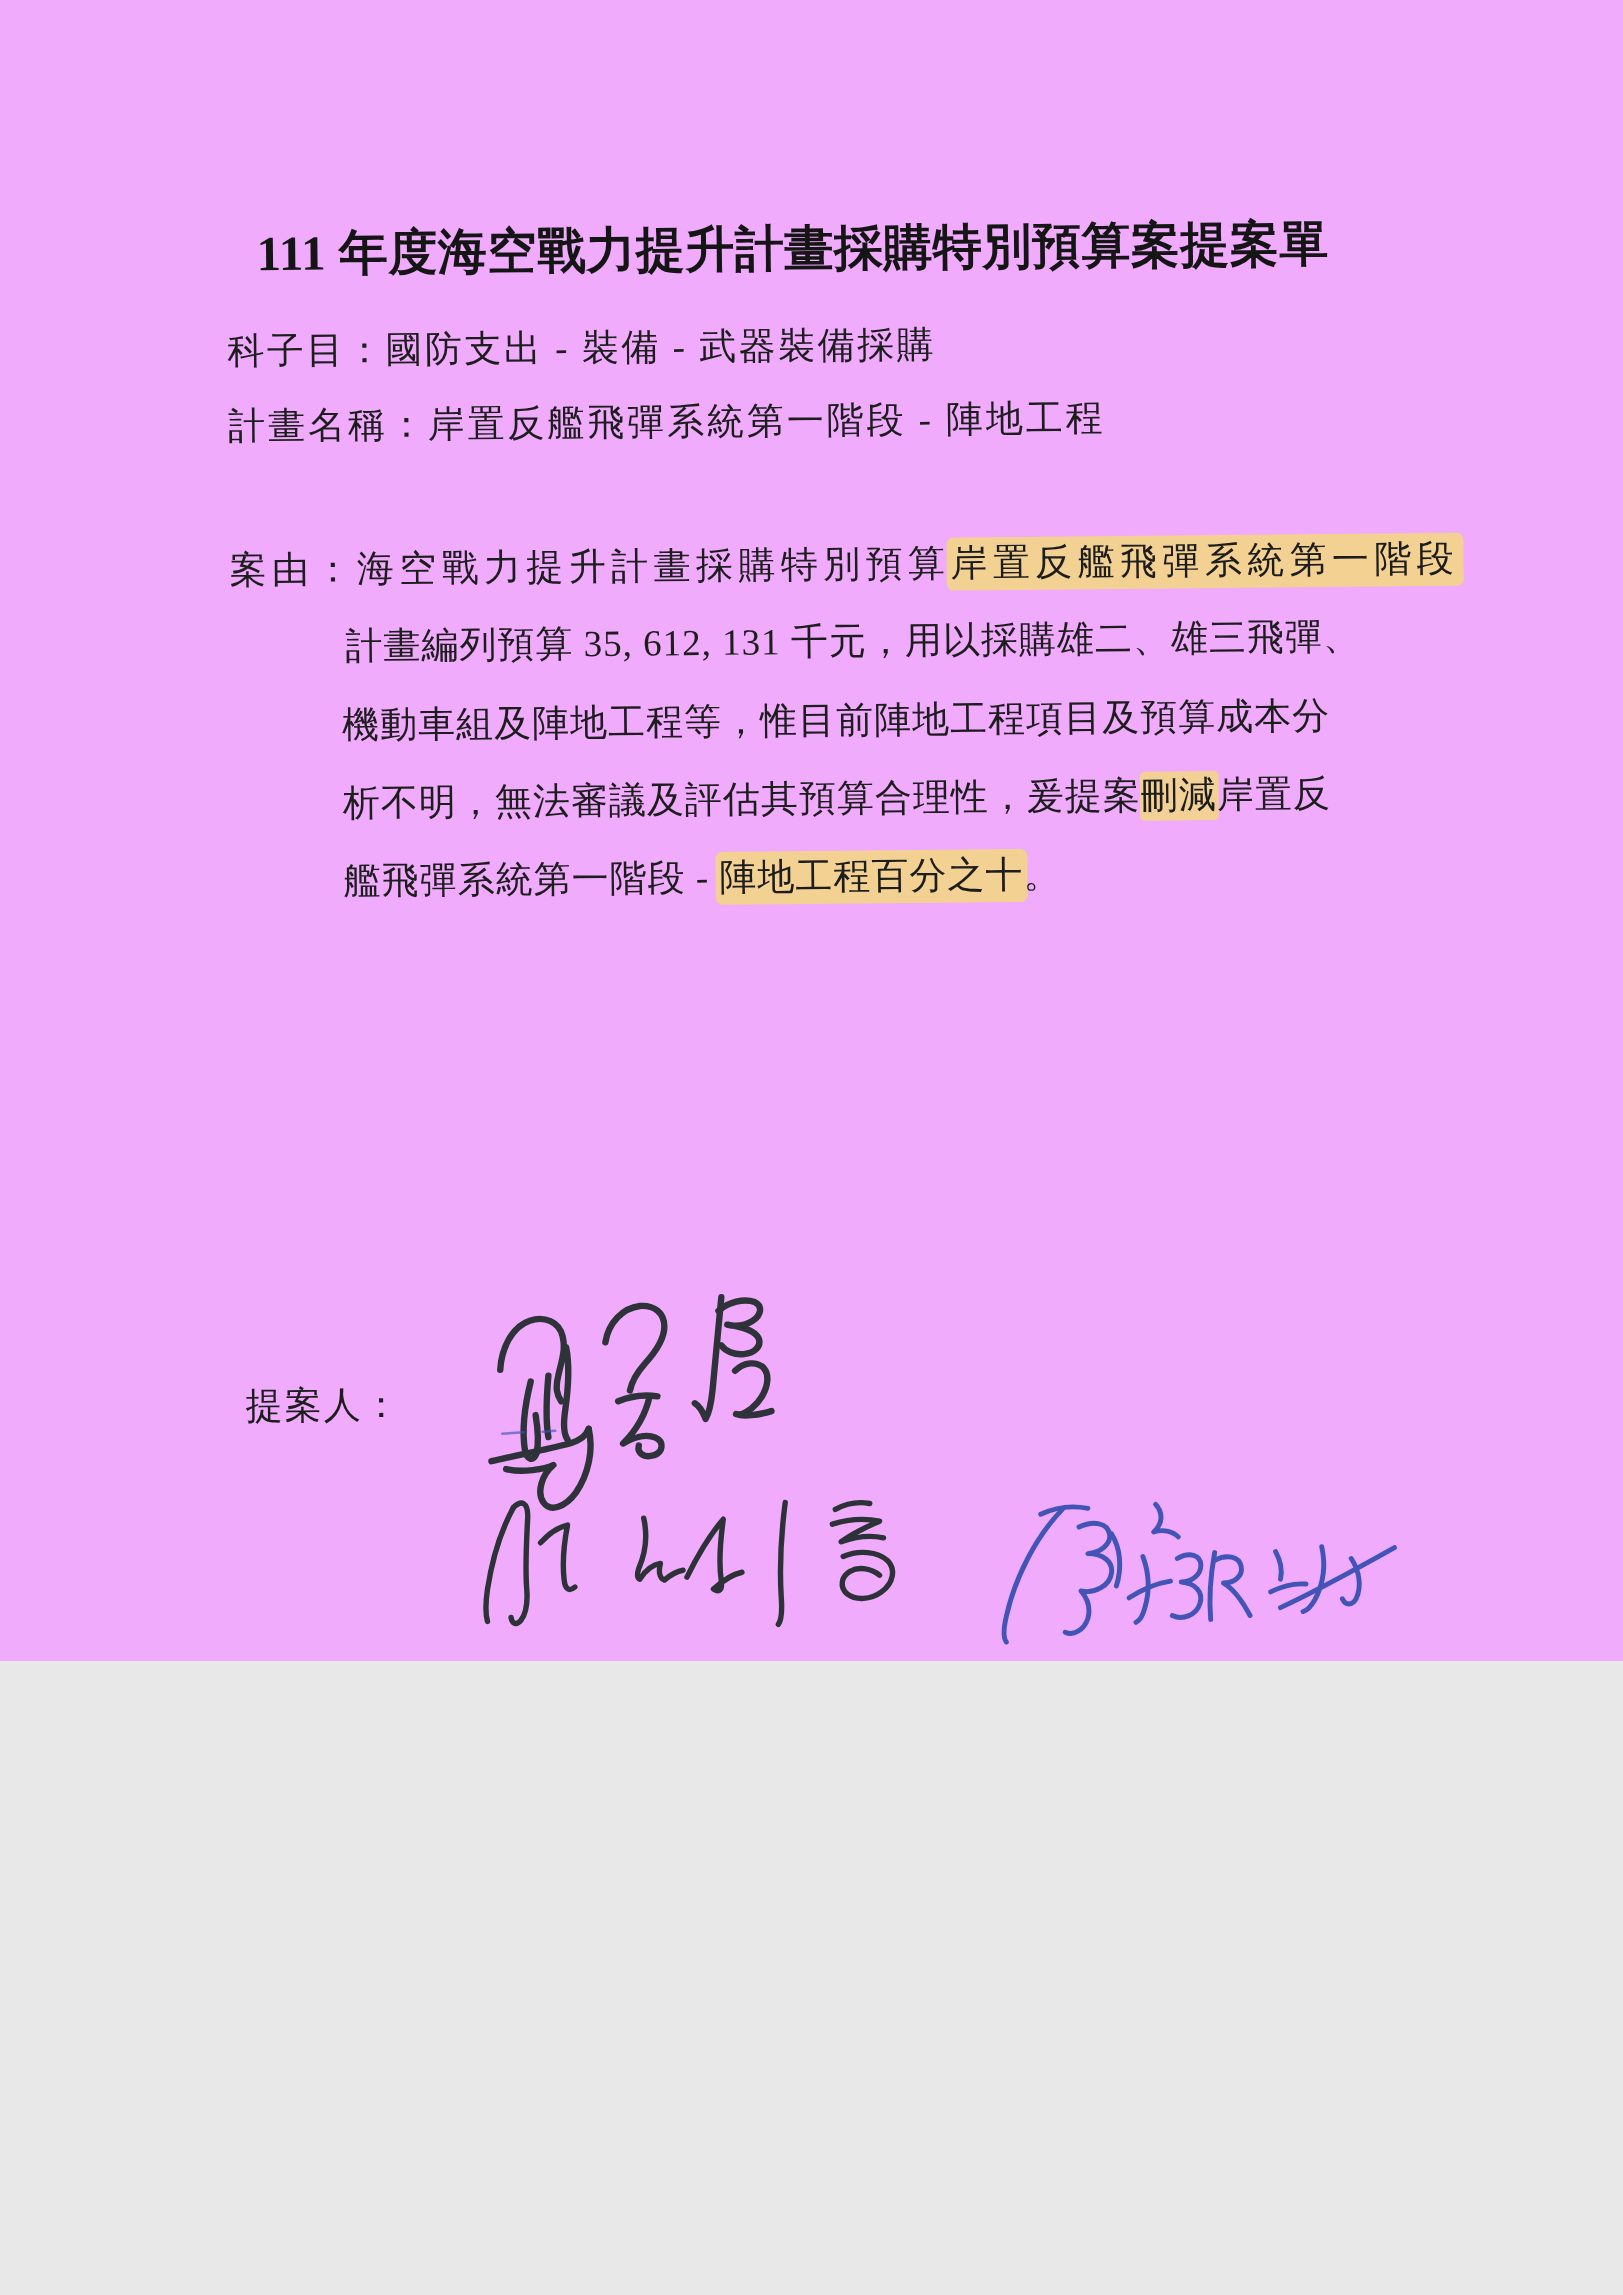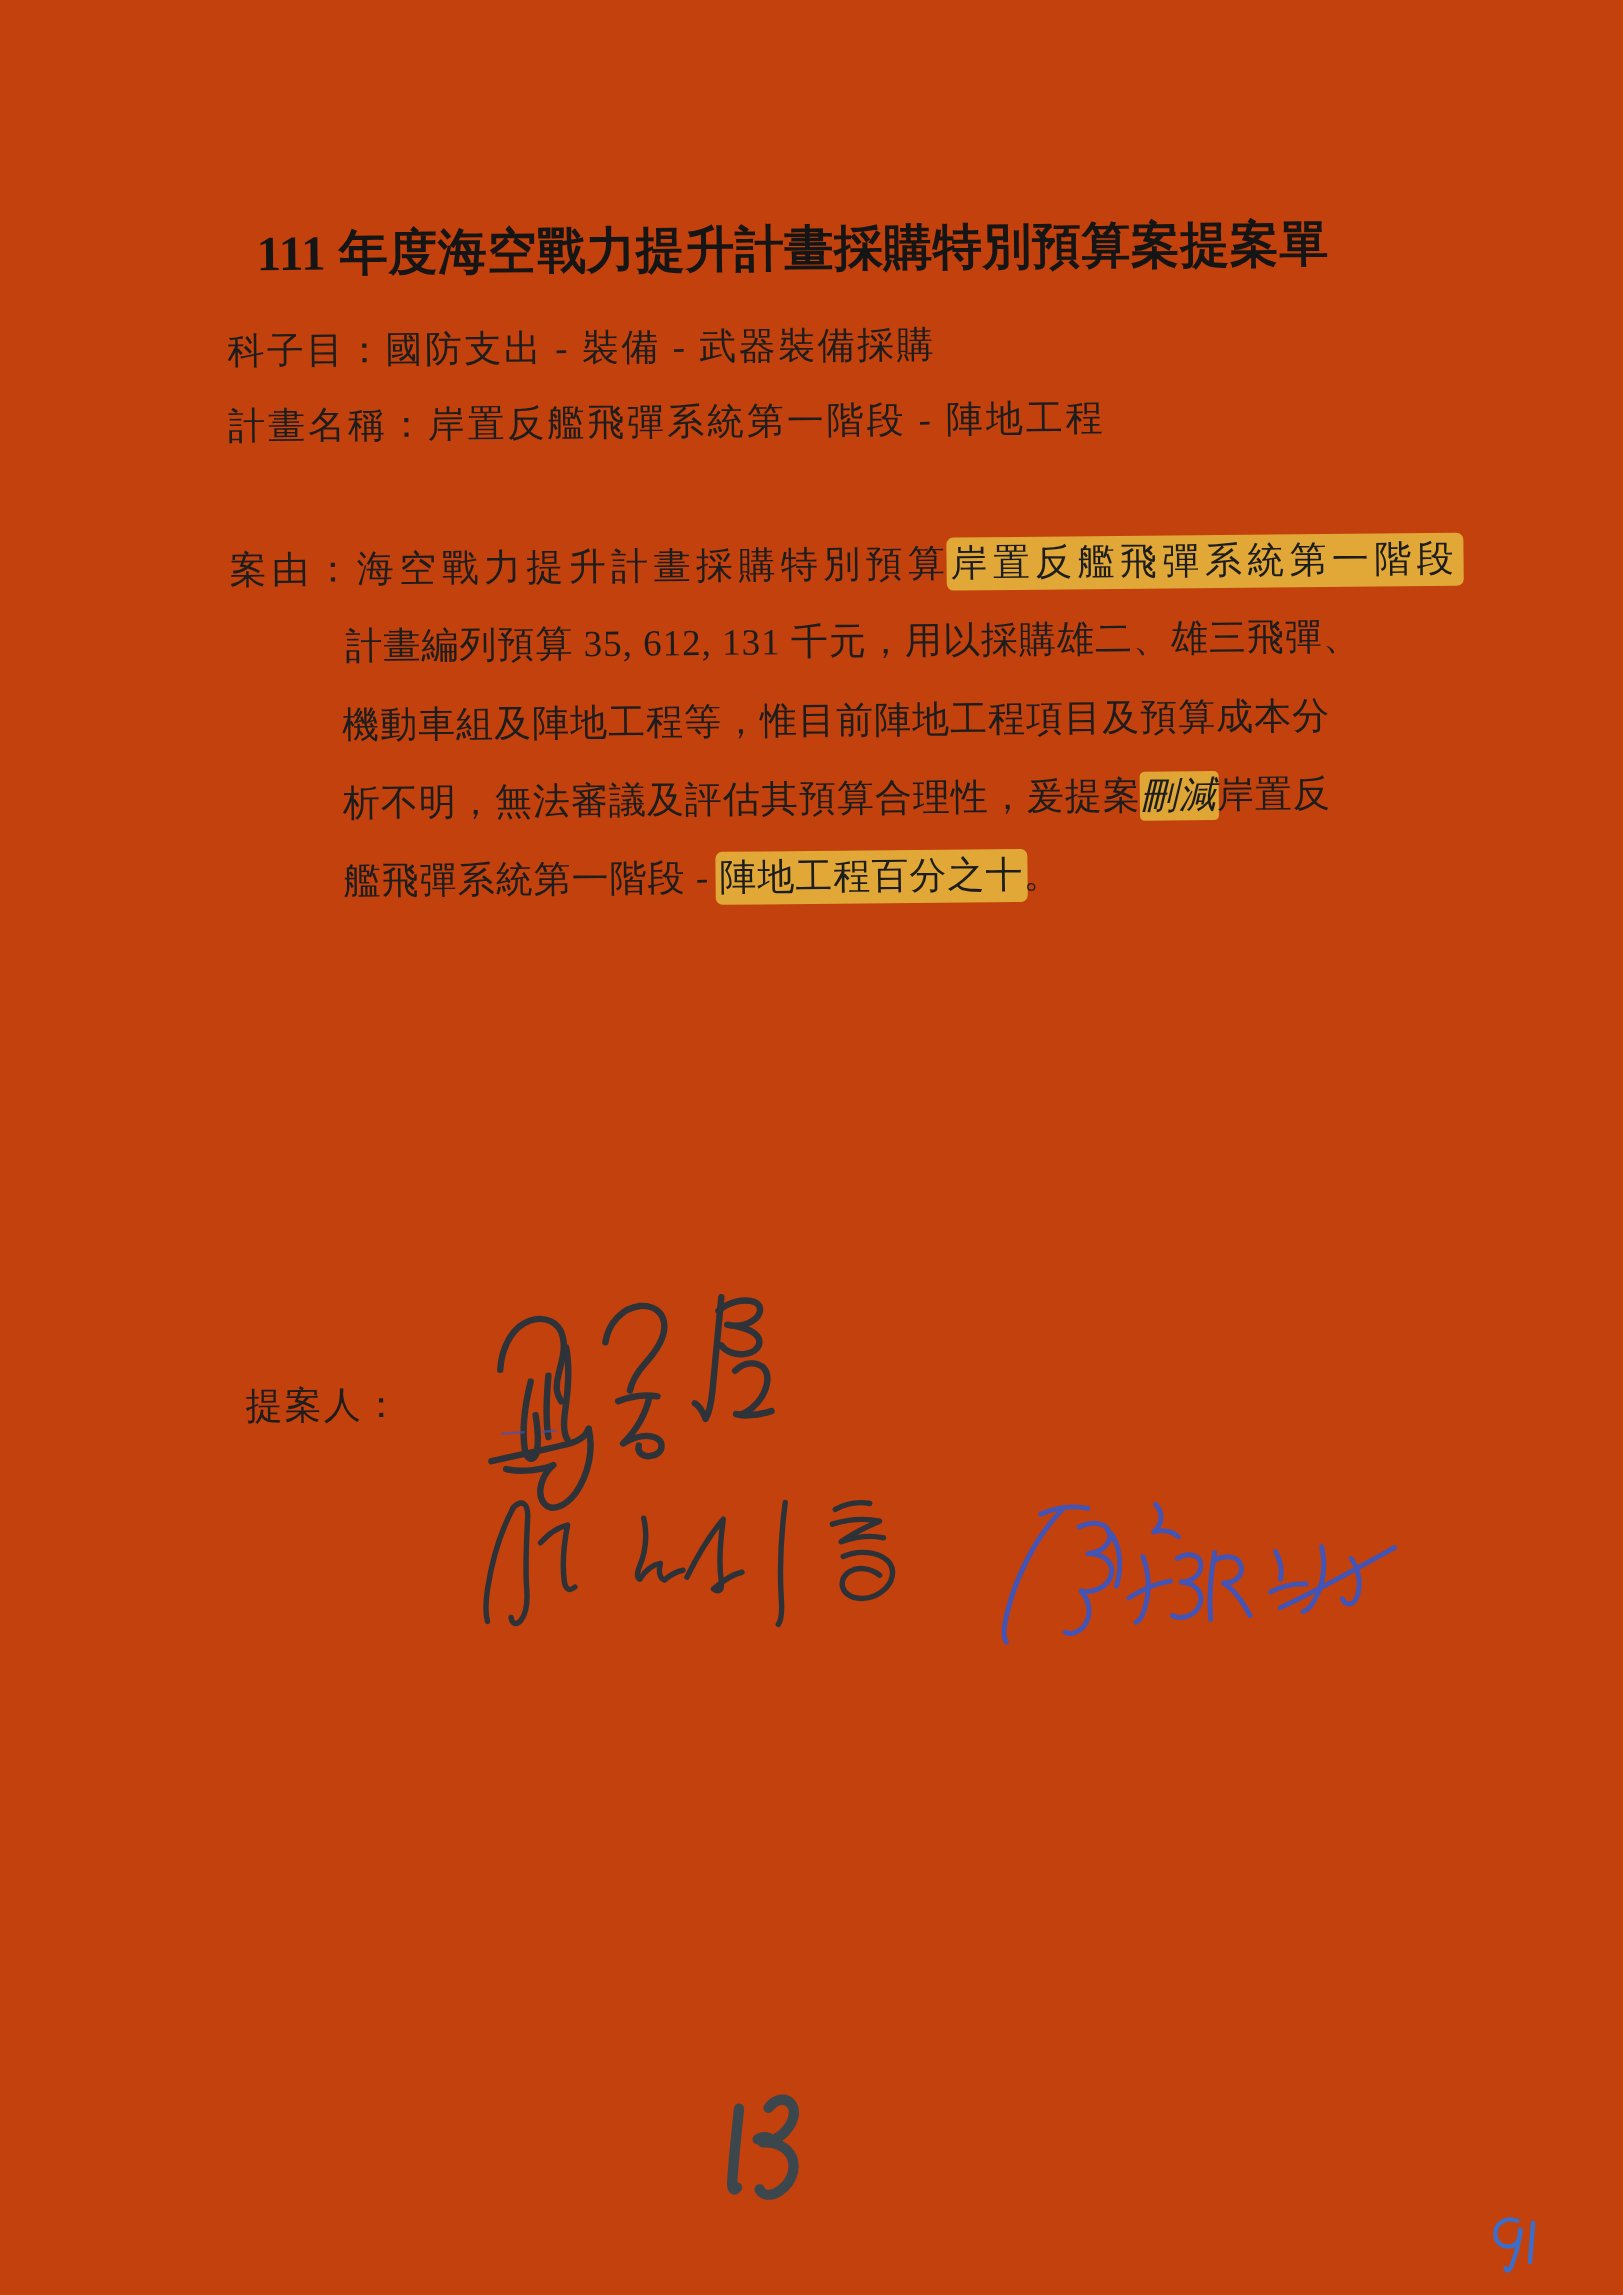--- a/index.html
+++ b/index.html
@@ -1,19 +1,19 @@
 <!DOCTYPE html>
 <html style="font-size:7.9px"><head>
 <meta charset="utf-8">
 <style>
   html,body { margin:0; padding:0; background:#e8e8e8; }
   #page {
     position:relative;
-    width:1623px; height:2295px;
-    background:#c2410c;
+    width:1623px; height:1661px;
+    background:#f0abfc;
     overflow:hidden;
     font-family:"Liberation Serif","DejaVu Serif",serif;
     color:#1d1d1d;
   }
   #printed-layer {
     position:absolute; left:0; top:0; width:1623px; height:2295px;
     transform:rotate(-0.55deg);
     transform-origin:811px 1130px;
   }
   .abs { position:absolute; white-space:nowrap; line-height:1.18; }
@@ -28,21 +28,20 @@
     background:rgba(243,233,82,0.62);
     border-radius:6.9px;
     padding:4.9px 3.9px 6.9px 3.9px;
     margin:-4.9px -3.9px -6.9px -3.9px;
   }
   .hl-small {
     background:rgba(243,233,82,0.60);
     border-radius:4.9px;
     padding:2.9px 1.5px 4.9px 1.5px;
     margin:-2.9px -1.5px -4.9px -1.5px;
-    font-style:italic;
   }
   .printed-pagenum { font-size:23.6px; color:#222; letter-spacing:0; }
   #handwriting-layer { position:absolute; left:0; top:0; }
   #handwriting-layer path { fill:none; stroke-linecap:round; stroke-linejoin:round; }
   .ink-black-1 { stroke:#2d3338; stroke-width:13px; }
   .ink-black-2 { stroke:#2c3237; stroke-width:11px; }
   .ink-blue   { stroke:#4254b6; stroke-width:10px; }
   .ink-marker { stroke:#3c474d; stroke-width:21px; }
   .ink-corner { stroke:#3b6ecb; stroke-width:9px; }
   .ink-trace  { stroke:#4254b6; stroke-width:5px; opacity:.65; }

